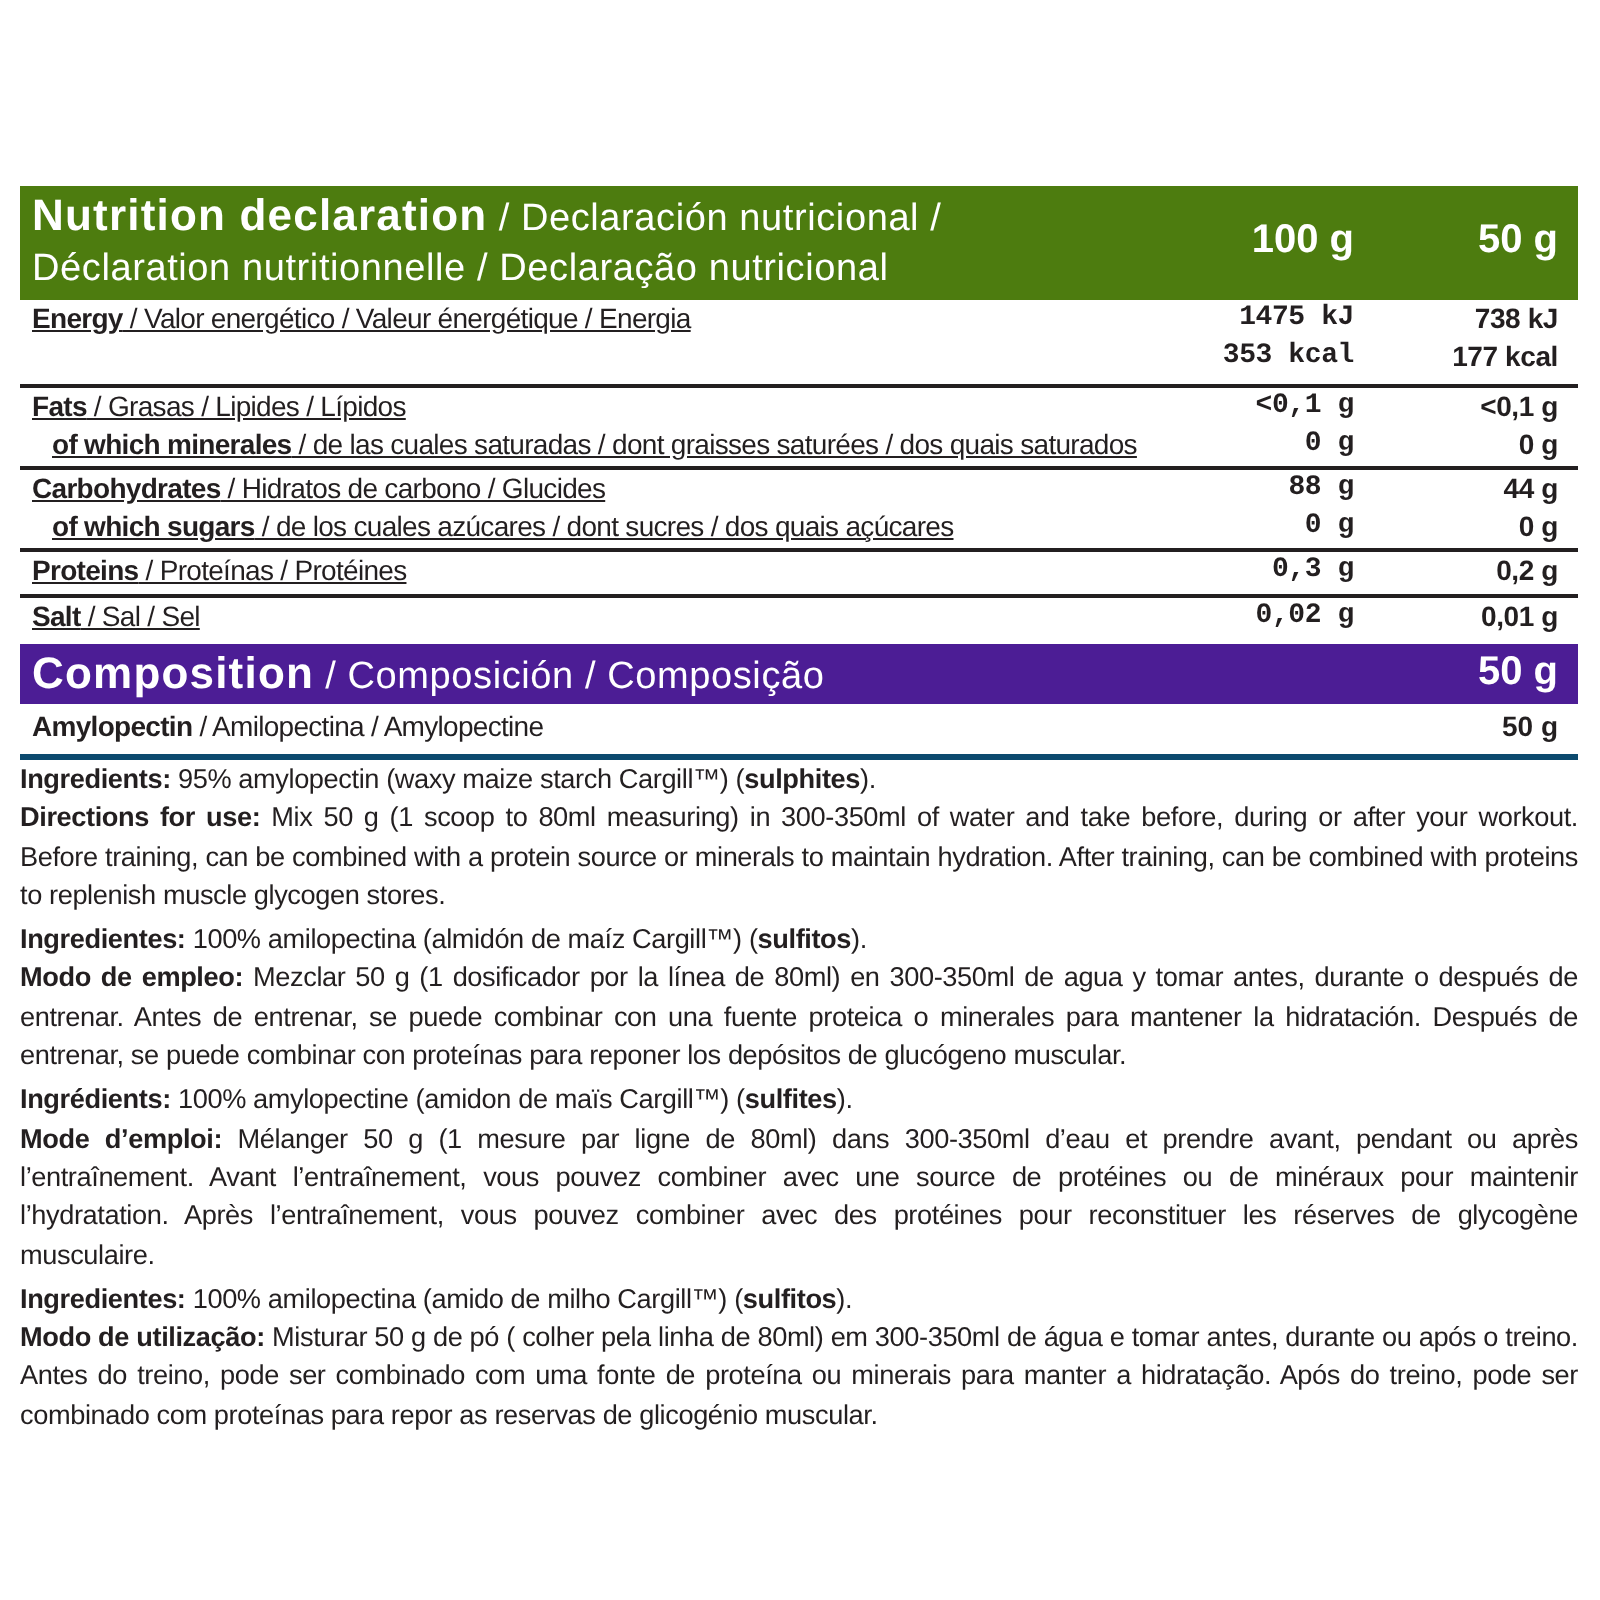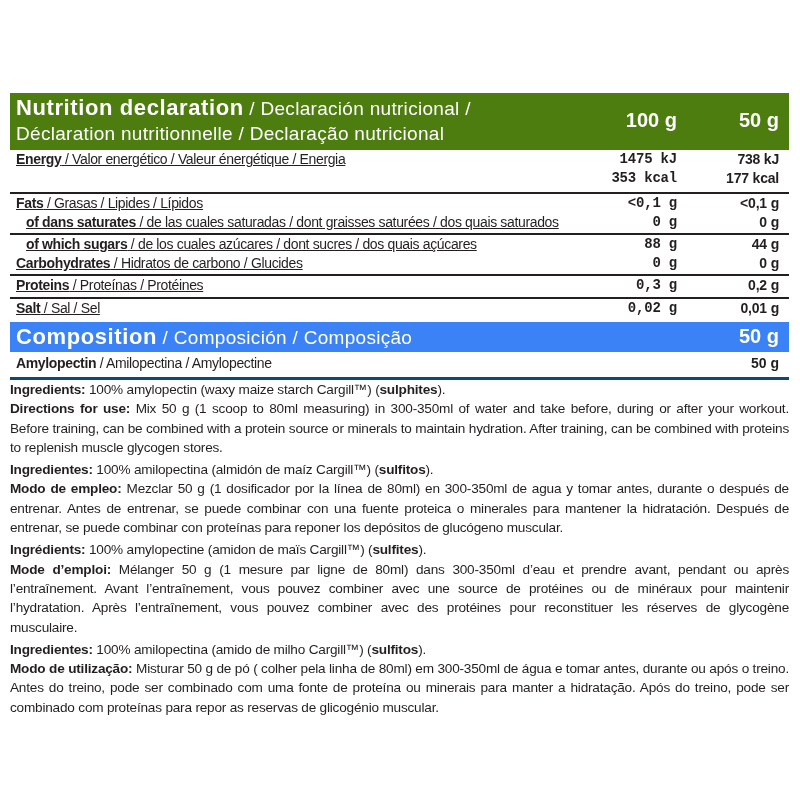--- a/index.html
+++ b/index.html
@@ -17,21 +17,21 @@
   .row .txt { padding-left: 6px; white-space: nowrap; letter-spacing: -0.35px; text-decoration: underline; }
   .row .sub { padding-left: 16px; }
   .row .v { position: absolute; top: 0; text-align: right; font-weight: bold; letter-spacing: -0.2px; }
   .row .v1 { right: 112px; font-family: Liberation Mono, monospace; }
   .row .v2 { right: 10px; }
   .r-energy { height: 42px; }
   .r-fats { height: 39px; }
   .r-carb { height: 39px; }
   .r-prot { height: 21px; }
   .r-salt { height: 22px; border-bottom: none; }
-  .comp-hdr { background: #3b82f6; color: #fff; height: 30px; position: relative; margin-top: 1px; }
+  .comp-hdr { background: #4c1d95; color: #fff; height: 30px; position: relative; margin-top: 1px; }
   .comp-hdr .title { position: absolute; left: 6px; top: 2px; font-size: 19px; line-height: 25px; letter-spacing: 0.3px; }
   .comp-hdr .title b { font-size: 22px; letter-spacing: 0.6px; }
   .comp-hdr .col { position: absolute; right: 10px; top: 3px; font-weight: bold; font-size: 20px; }
   .comp-row { position: relative; height: 25px; border-bottom: 3px solid #0c4a6e; font-size: 14px; line-height: 22px; }
   .comp-row .txt { padding-left: 6px; letter-spacing: -0.35px; }
   .comp-row .v { position: absolute; right: 10px; top: 0; font-weight: bold; }
   .body-text { position: absolute; left: 10px; top: 380px; width: 779px; font-size: 13.6px; line-height: 19.3px; letter-spacing: -0.2px; }
   .para { margin: 0; text-align: justify; }
   .para b { font-weight: bold; }
   .gap { height: 3px; }
@@ -56,34 +56,34 @@
         <div>353 kcal</div>
       </div>
     <div class="v v2">
         <div>738 kJ</div>
         <div>177 kcal</div>
       </div>
   </div>
 
   <div class="row r-fats">
     <div class="txt"><b>Fats</b><span> / Grasas / Lipides / Lípidos</span></div>
-    <div class="txt sub"><b>of dans saturates</b><span> / de las cuales saturadas / dont graisses saturées / dos quais saturados</span></div>
+    <div class="txt sub"><b>of which minerales</b><span> / de las cuales saturadas / dont graisses saturées / dos quais saturados</span></div>
     <div class="v v1">
         <div>&lt;0,1 g</div>
         <div>0 g</div>
       </div>
     <div class="v v2">
         <div>&lt;0,1 g</div>
         <div>0 g</div>
       </div>
   </div>
 
   <div class="row r-carb">
+    <div class="txt"><b>Carbohydrates</b><span> / Hidratos de carbono / Glucides</span></div>
     <div class="txt sub"><b>of which sugars</b><span> / de los cuales azúcares / dont sucres / dos quais açúcares</span></div>
-    <div class="txt"><b>Carbohydrates</b><span> / Hidratos de carbono / Glucides</span></div>
     <div class="v v1">
         <div>88 g</div>
         <div>0 g</div>
       </div>
     <div class="v v2">
         <div>44 g</div>
         <div>0 g</div>
       </div>
   </div>
 
@@ -104,21 +104,21 @@
     <div class="col">50 g</div>
   </div>
   <div class="comp-row">
     <div class="txt"><b>Amylopectin</b><span> / Amilopectina / Amylopectine</span></div>
     <div class="v">50 g</div>
   </div>
 </div>
 
 <div class="body-text cond">
   <div>
-    <p class="para"><b>Ingredients:</b><span> 100% amylopectin (waxy maize starch Cargill™) (</span><b>sulphites</b><span>).</span></p>
+    <p class="para"><b>Ingredients:</b><span> 95% amylopectin (waxy maize starch Cargill™) (</span><b>sulphites</b><span>).</span></p>
     <p class="para"><b>Directions for use:</b><span> Mix 50 g (1 scoop to 80ml measuring) in 300-350ml of water and take before, during or after your workout. Before training, can be combined with a protein source or minerals to maintain hydration. After training, can be combined with proteins to replenish muscle glycogen stores.</span></p>
   </div>
   <div class="gap"></div>
   <div>
     <p class="para"><b>Ingredientes:</b><span> 100% amilopectina (almidón de maíz Cargill™) (</span><b>sulfitos</b><span>).</span></p>
     <p class="para"><b>Modo de empleo:</b><span> Mezclar 50 g (1 dosificador por la línea de 80ml) en 300-350ml de agua y tomar antes, durante o después de entrenar. Antes de entrenar, se puede combinar con una fuente proteica o minerales para mantener la hidratación. Después de entrenar, se puede combinar con proteínas para reponer los depósitos de glucógeno muscular.</span></p>
   </div>
   <div class="gap"></div>
   <div>
     <p class="para"><b>Ingrédients:</b><span> 100% amylopectine (amidon de maïs Cargill™) (</span><b>sulfites</b><span>).</span></p>

